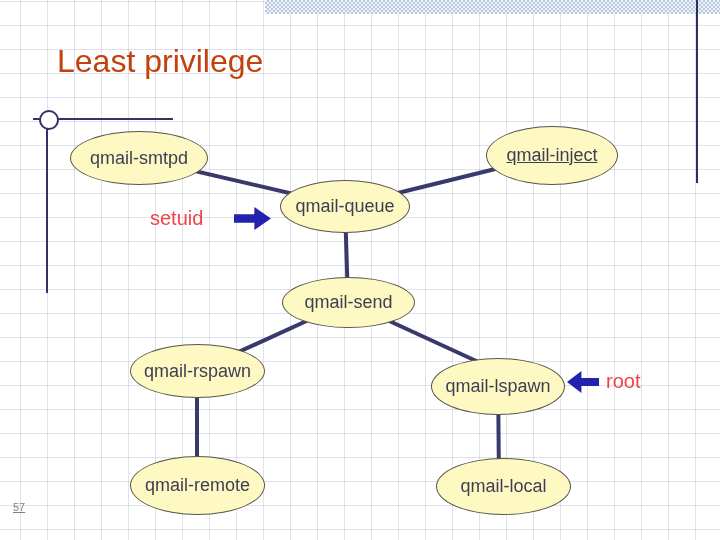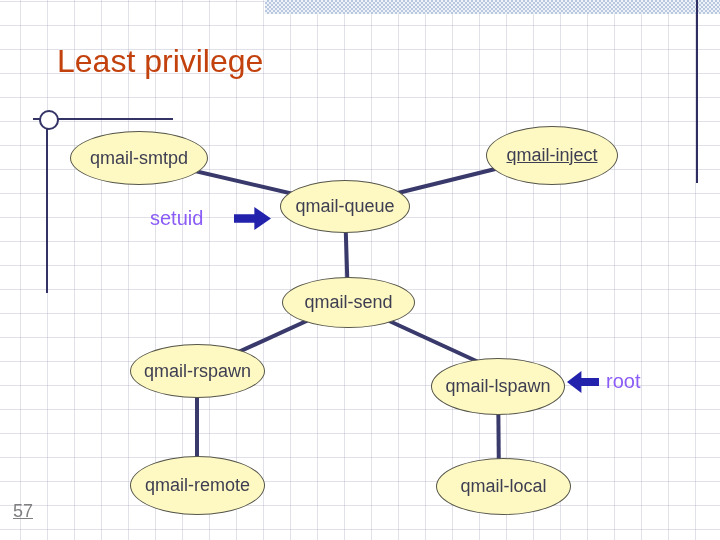--- a/index.html
+++ b/index.html
@@ -38,33 +38,33 @@
     box-sizing:border-box;
   }
   .n-smtpd {left:70px; top:131px;width:138px;height:54px;}
   .n-inject{left:486px;top:126px;width:132px;height:59px;text-decoration:underline;}
   .n-queue {left:280px;top:180px;width:130px;height:53px;}
   .n-send  {left:282px;top:277px;width:133px;height:51px;align-items:center;}
   .n-rspawn{left:130px;top:344px;width:135px;height:54px;}
   .n-lspawn{left:431px;top:358px;width:134px;height:57px;}
   .n-remote{left:130px;top:456px;width:135px;height:59px;justify-content:center;}
   .n-local {left:436px;top:458px;width:135px;height:57px;}
-  .side-label{position:absolute;color:#8b5cf6;font-size:20px;}
+  .side-label{position:absolute;color:#ef4444;font-size:20px;}
   .lbl-setuid{left:150px;top:207px;}
   .lbl-root{left:606px;top:370px;}
   .block-arrow{position:absolute;background:#2222ac;}
   .arrow-right{
     left:234px;top:207px;width:37px;height:23px;
     clip-path:polygon(0 32%,55% 32%,55% 0,100% 50%,55% 100%,55% 68%,0 68%);
   }
   .arrow-left{
     left:567px;top:371px;width:32px;height:22px;
     clip-path:polygon(100% 32%,45% 32%,45% 0,0 50%,45% 100%,45% 68%,100% 68%);
   }
-  .page-number{position:absolute;left:13px;top:501px;font-size:18px;color:#808080;text-decoration:underline;}
+  .page-number{position:absolute;left:13px;top:501px;font-size:11px;color:#808080;text-decoration:underline;}
 </style>
 </head>
 <body>
 
 <div class="band"></div>
 <div class="vline-right"></div>
 
 <div class="title">Least privilege</div>
 
 <div class="decor-hline"></div>

